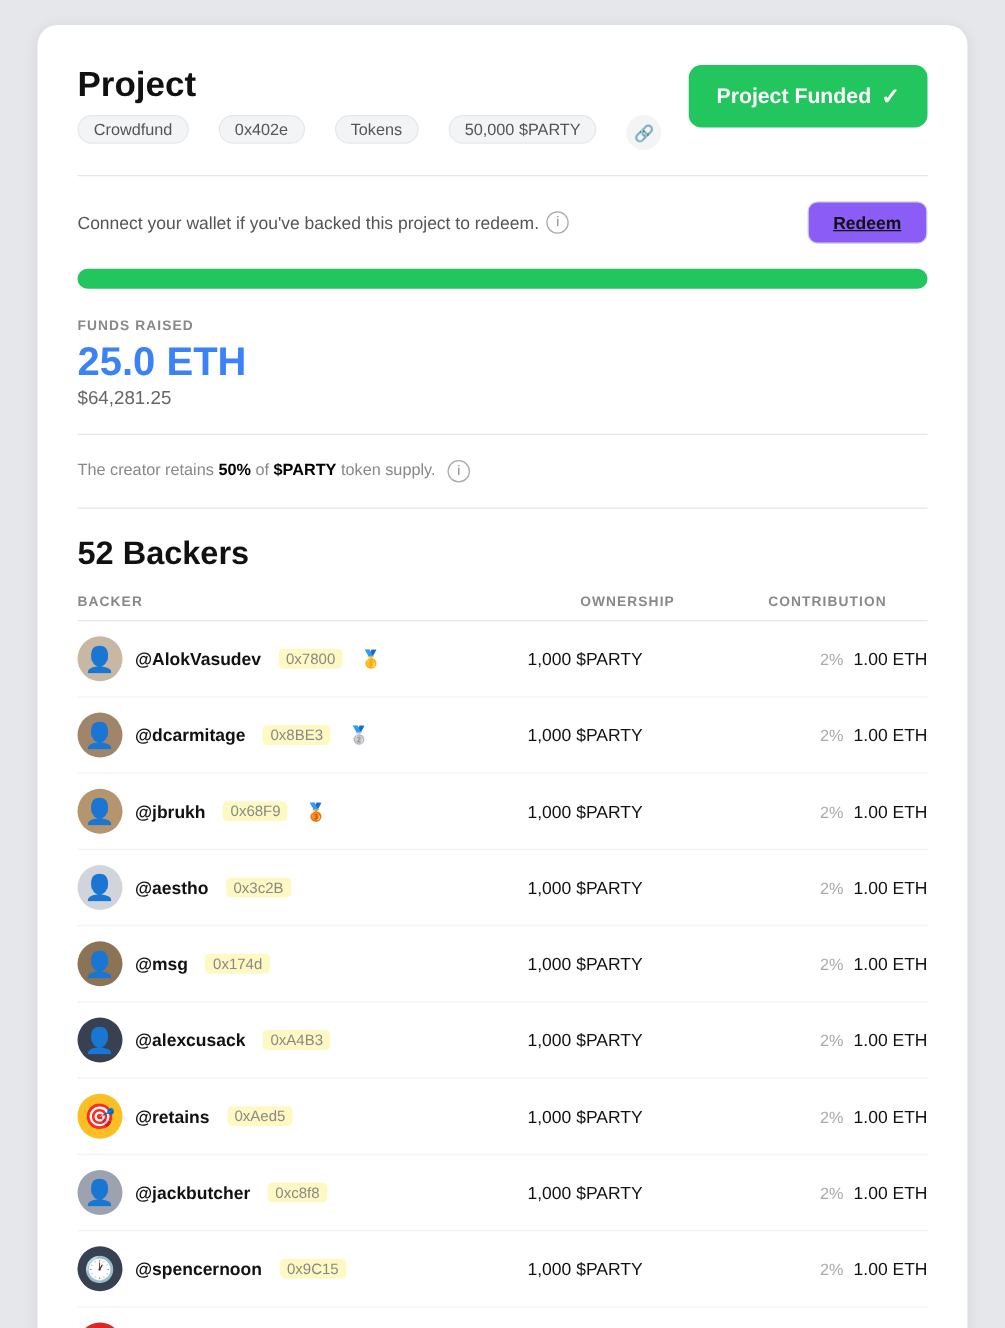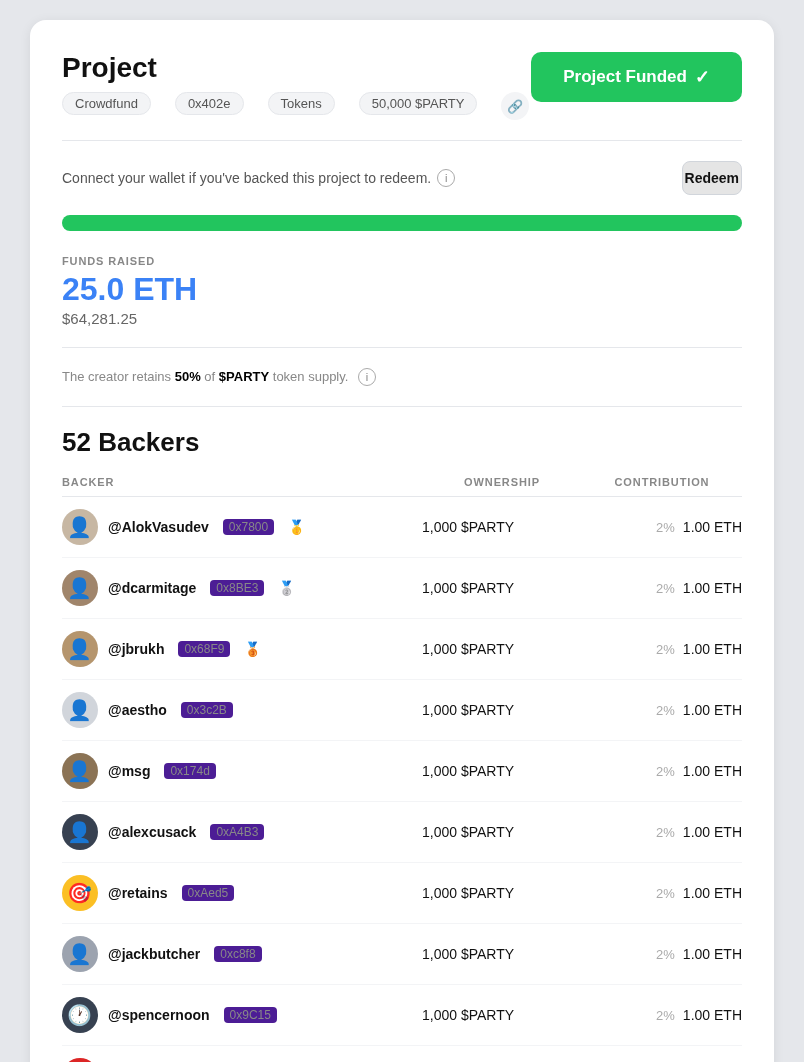--- a/index.html
+++ b/index.html
@@ -54,21 +54,21 @@
       border-radius: 50%;
       background: #f3f4f6;
       cursor: pointer;
       font-size: 13px;
     }
     .funded-btn {
       background: #22c55e;
       color: #fff;
       border: none;
       border-radius: 10px;
-      padding: 14px 32px;
+      padding: 14px 22px;
       font-size: 17px;
       font-weight: 600;
       display: flex;
       align-items: center;
       gap: 8px;
       cursor: pointer;
       white-space: nowrap;
       text-align: center;
     }
     .funded-btn .check {
@@ -98,28 +98,29 @@
       justify-content: center;
       width: 18px;
       height: 18px;
       border-radius: 50%;
       border: 1.5px solid #aaa;
       font-size: 11px;
       color: #888;
       cursor: pointer;
     }
     .redeem-btn {
-      background: #e5e5e5;
+      background: #8b5cf6;
       border: 1.5px solid #d1d5db;
       border-radius: 8px;
-      padding: 8px 2px;
+      padding: 8px 20px;
       font-size: 14px;
       font-weight: 600;
       color: #111;
       cursor: pointer;
+      text-decoration: underline;
     }
     .progress-bar-container {
       width: 100%;
       height: 16px;
       background: #22c55e;
       border-radius: 8px;
       margin-bottom: 24px;
     }
     .funds-section {
       margin-bottom: 20px;
@@ -197,21 +198,21 @@
       flex-shrink: 0;
     }
     .backer-name {
       font-size: 14px;
       font-weight: 600;
       color: #111;
     }
     .backer-addr {
       font-size: 12px;
       color: #888;
-      background: #4c1d95;
+      background: #fef9c3;
       border-radius: 4px;
       padding: 1px 6px;
       margin-left: 4px;
     }
     .badge {
       font-size: 14px;
       margin-left: 4px;
     }
     .ownership-cell {
       font-size: 14px;

